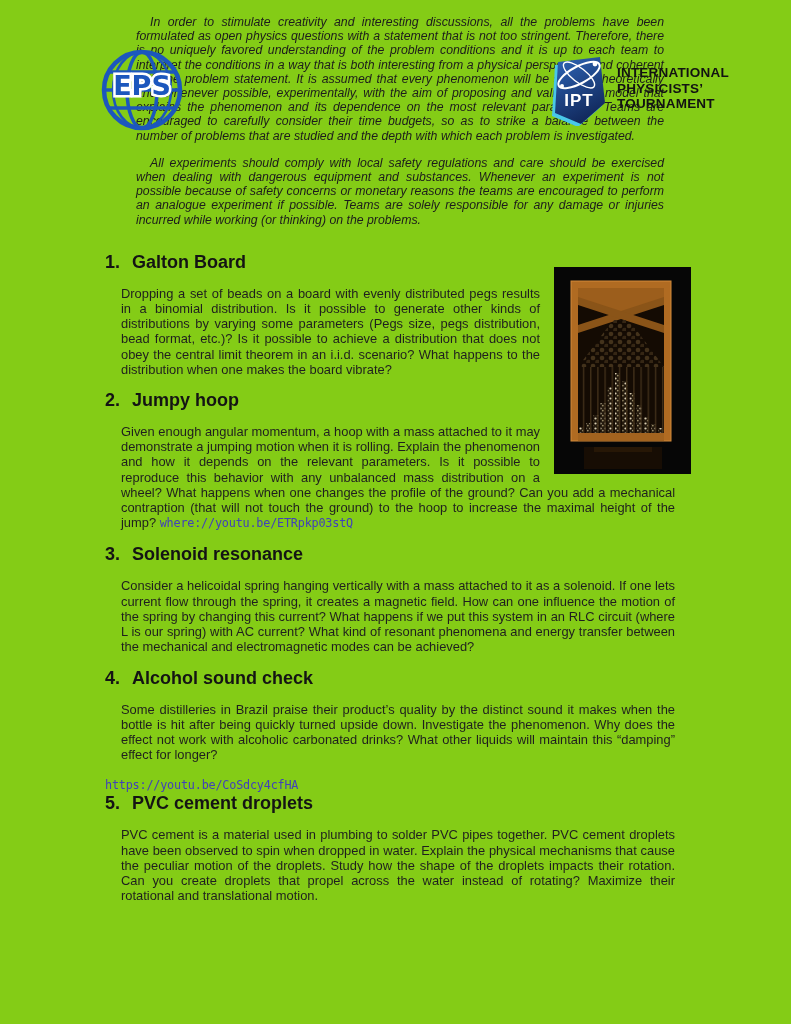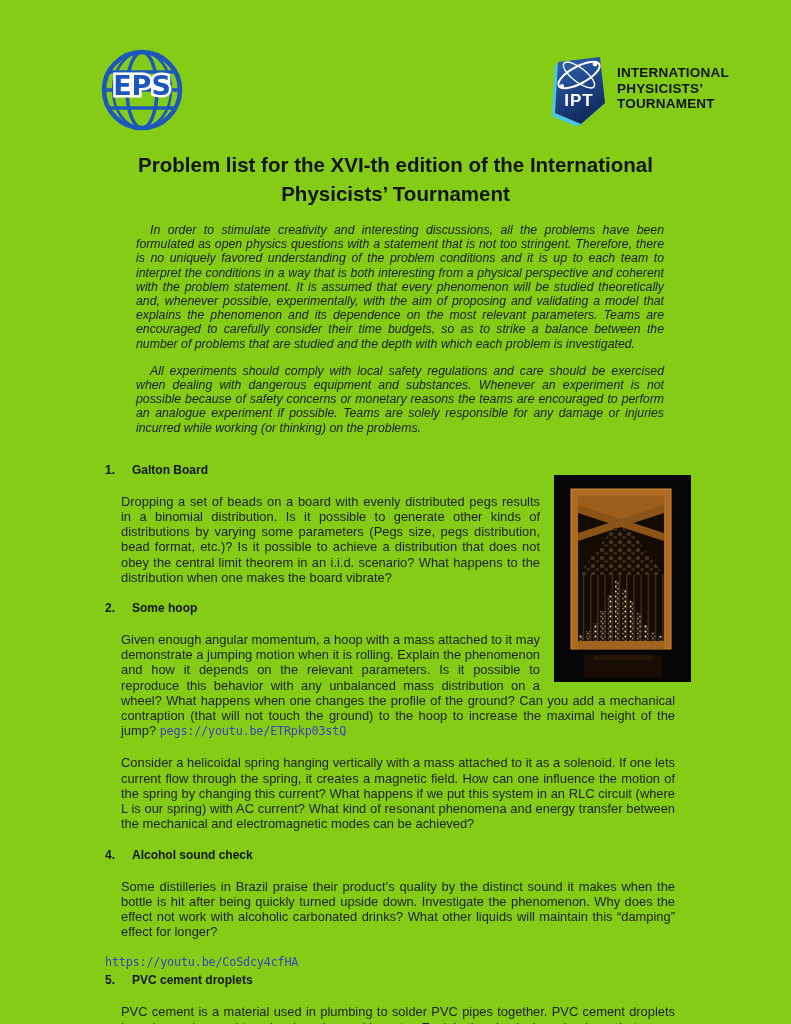--- a/index.html
+++ b/index.html
@@ -29,21 +29,21 @@
   
   .abstract { margin:15px 127px 0 136px; }
   .abstract p {
     margin:0; font-style:italic; font-size:12.3px; line-height:14.2px;
     text-align:justify; text-indent:14px; color:#1c1c1c;
   }
   .abstract p + p { margin-top:13px; }
 
   
   .problems { margin:28px 100px 0 105px; }
-  .ph { margin:4px 0 2px; font-size:12px; line-height:15px; font-weight:bold; color:#141414; }
+  .ph { margin:4px 0 2px; font-size:18px; line-height:15px; font-weight:bold; color:#141414; }
   .ph:first-of-type { margin-top:0; }
   .ph .num { display:inline-block; min-width:27px; }
   .pb { margin:16px; font-size:12.9px; line-height:15.2px; text-align:justify; color:#1f1f1f; }
   .url {
     font-family:"DejaVu Sans Mono", monospace; font-size:11.8px;
     color:#4141ba; text-decoration:none; letter-spacing:-0.2px;
   }
   .url.block { display:block; margin-top:11px; }
 
   
@@ -90,24 +90,20 @@
       <circle cx="14" cy="30" r="2" fill="#ffffff"></circle>
       <text x="31" y="50" text-anchor="middle" font-family="Liberation Sans, sans-serif" font-size="17" font-weight="bold" fill="#ffffff" letter-spacing="1">IPT</text>
     </svg>
     <div class="ipt-name">
       <div>INTERNATIONAL</div>
       <div>PHYSICISTS’</div>
       <div>TOURNAMENT</div>
     </div>
   </div>
 
-  <h1 class="title">
-    <span>Problem list for the XVI-th edition of the International</span>
-    <span>Physicists’ Tournament</span>
-  </h1>
 
   <section class="abstract">
     <p>In order to stimulate creativity and interesting discussions, all the problems have been formulated as open physics questions with a statement that is not too stringent. Therefore, there is no uniquely favored understanding of the problem conditions and it is up to each team to interpret the conditions in a way that is both interesting from a physical perspective and coherent with the problem statement. It is assumed that every phenomenon will be studied theoretically and, whenever possible, experimentally, with the aim of proposing and validating a model that explains the phenomenon and its dependence on the most relevant parameters. Teams are encouraged to carefully consider their time budgets, so as to strike a balance between the number of problems that are studied and the depth with which each problem is investigated.</p>
     <p>All experiments should comply with local safety regulations and care should be exercised when dealing with dangerous equipment and substances. Whenever an experiment is not possible because of safety concerns or monetary reasons the teams are encouraged to perform an analogue experiment if possible. Teams are solely responsible for any damage or injuries incurred while working (or thinking) on the problems.</p>
   </section>
 
   <section class="problems">
 
     <figure class="galton">
       <svg viewBox="0 0 137 207" width="137" height="207">
@@ -161,26 +157,29 @@
         <rect x="24" y="166" width="86" height="8" fill="#a2631f"></rect>
       </svg>
     </figure>
 
     <h3 class="ph">
       <span class="num">1.</span><span>Galton Board</span>
     </h3>
     <p class="pb"><span>Dropping a set of beads on a board with evenly distributed pegs results in a binomial distribution. Is it possible to generate other kinds of distributions by varying some parameters (Pegs size, pegs distribution, bead format, etc.)? Is it possible to achieve a distribution that does not obey the central limit theorem in an i.i.d. scenario? What happens to the distribution when one makes the board vibrate?</span></p>
 
     <h3 class="ph">
-      <span class="num">2.</span><span>Some hoop</span>
+      <span class="num">2.</span><span>Jumpy hoop</span>
     </h3>
     <p class="pb"><span>Given enough angular momentum, a hoop with a mass attached to it may demonstrate a jumping motion when it is rolling. Explain the phenomenon and how it depends on the relevant parameters. Is it possible to reproduce this behavior with any unbalanced mass distribution on a wheel? What happens when one changes the profile of the ground? Can you add a mechanical contraption (that will not touch the ground) to the hoop to increase the maximal height of the jump?</span>
-      <a href="#" class="url">pegs://youtu.be/ETRpkp03stQ</a>
+      <a href="#" class="url">where://youtu.be/ETRpkp03stQ</a>
     </p>
 
+    <h3 class="ph">
+      <span class="num">3.</span><span>Solenoid resonance</span>
+    </h3>
     <p class="pb"><span>Consider a helicoidal spring hanging vertically with a mass attached to it as a solenoid. If one lets current flow through the spring, it creates a magnetic field. How can one influence the motion of the spring by changing this current? What happens if we put this system in an RLC circuit (where L is our spring) with AC current? What kind of resonant phenomena and energy transfer between the mechanical and electromagnetic modes can be achieved?</span></p>
 
     <h3 class="ph">
       <span class="num">4.</span><span>Alcohol sound check</span>
     </h3>
     <p class="pb"><span>Some distilleries in Brazil praise their product’s quality by the distinct sound it makes when the bottle is hit after being quickly turned upside down. Investigate the phenomenon. Why does the effect not work with alcoholic carbonated drinks? What other liquids will maintain this “damping” effect for longer?</span></p>
     <a href="#" class="url block">https://youtu.be/CoSdcy4cfHA</a>
 
     <h3 class="ph">
       <span class="num">5.</span><span>PVC cement droplets</span>

